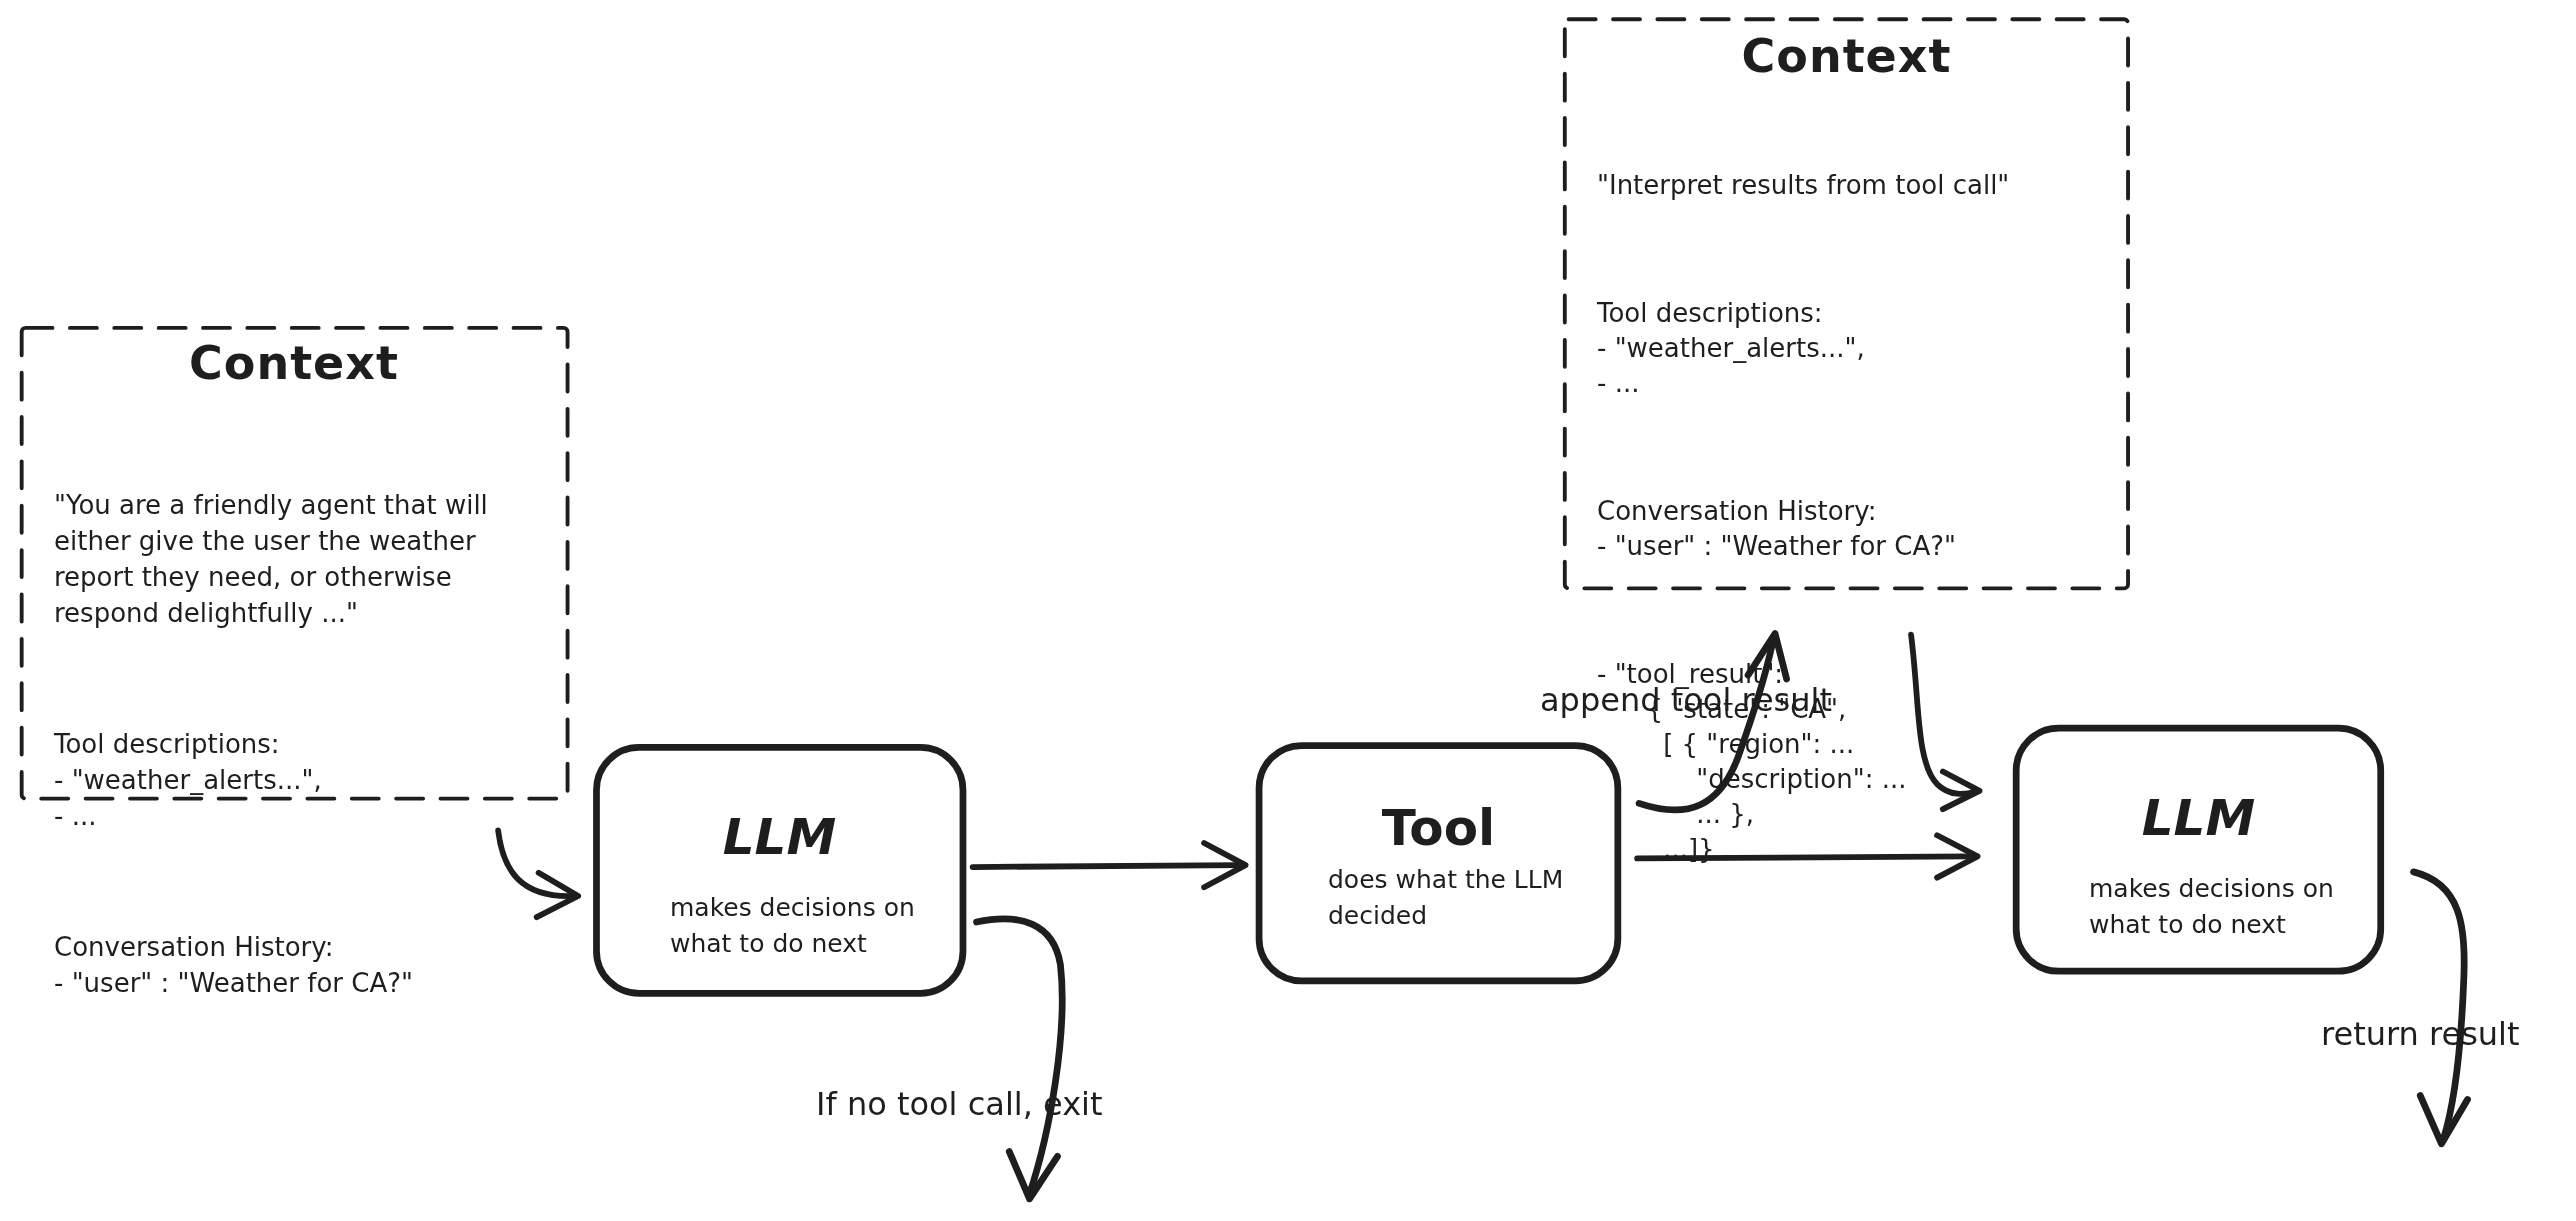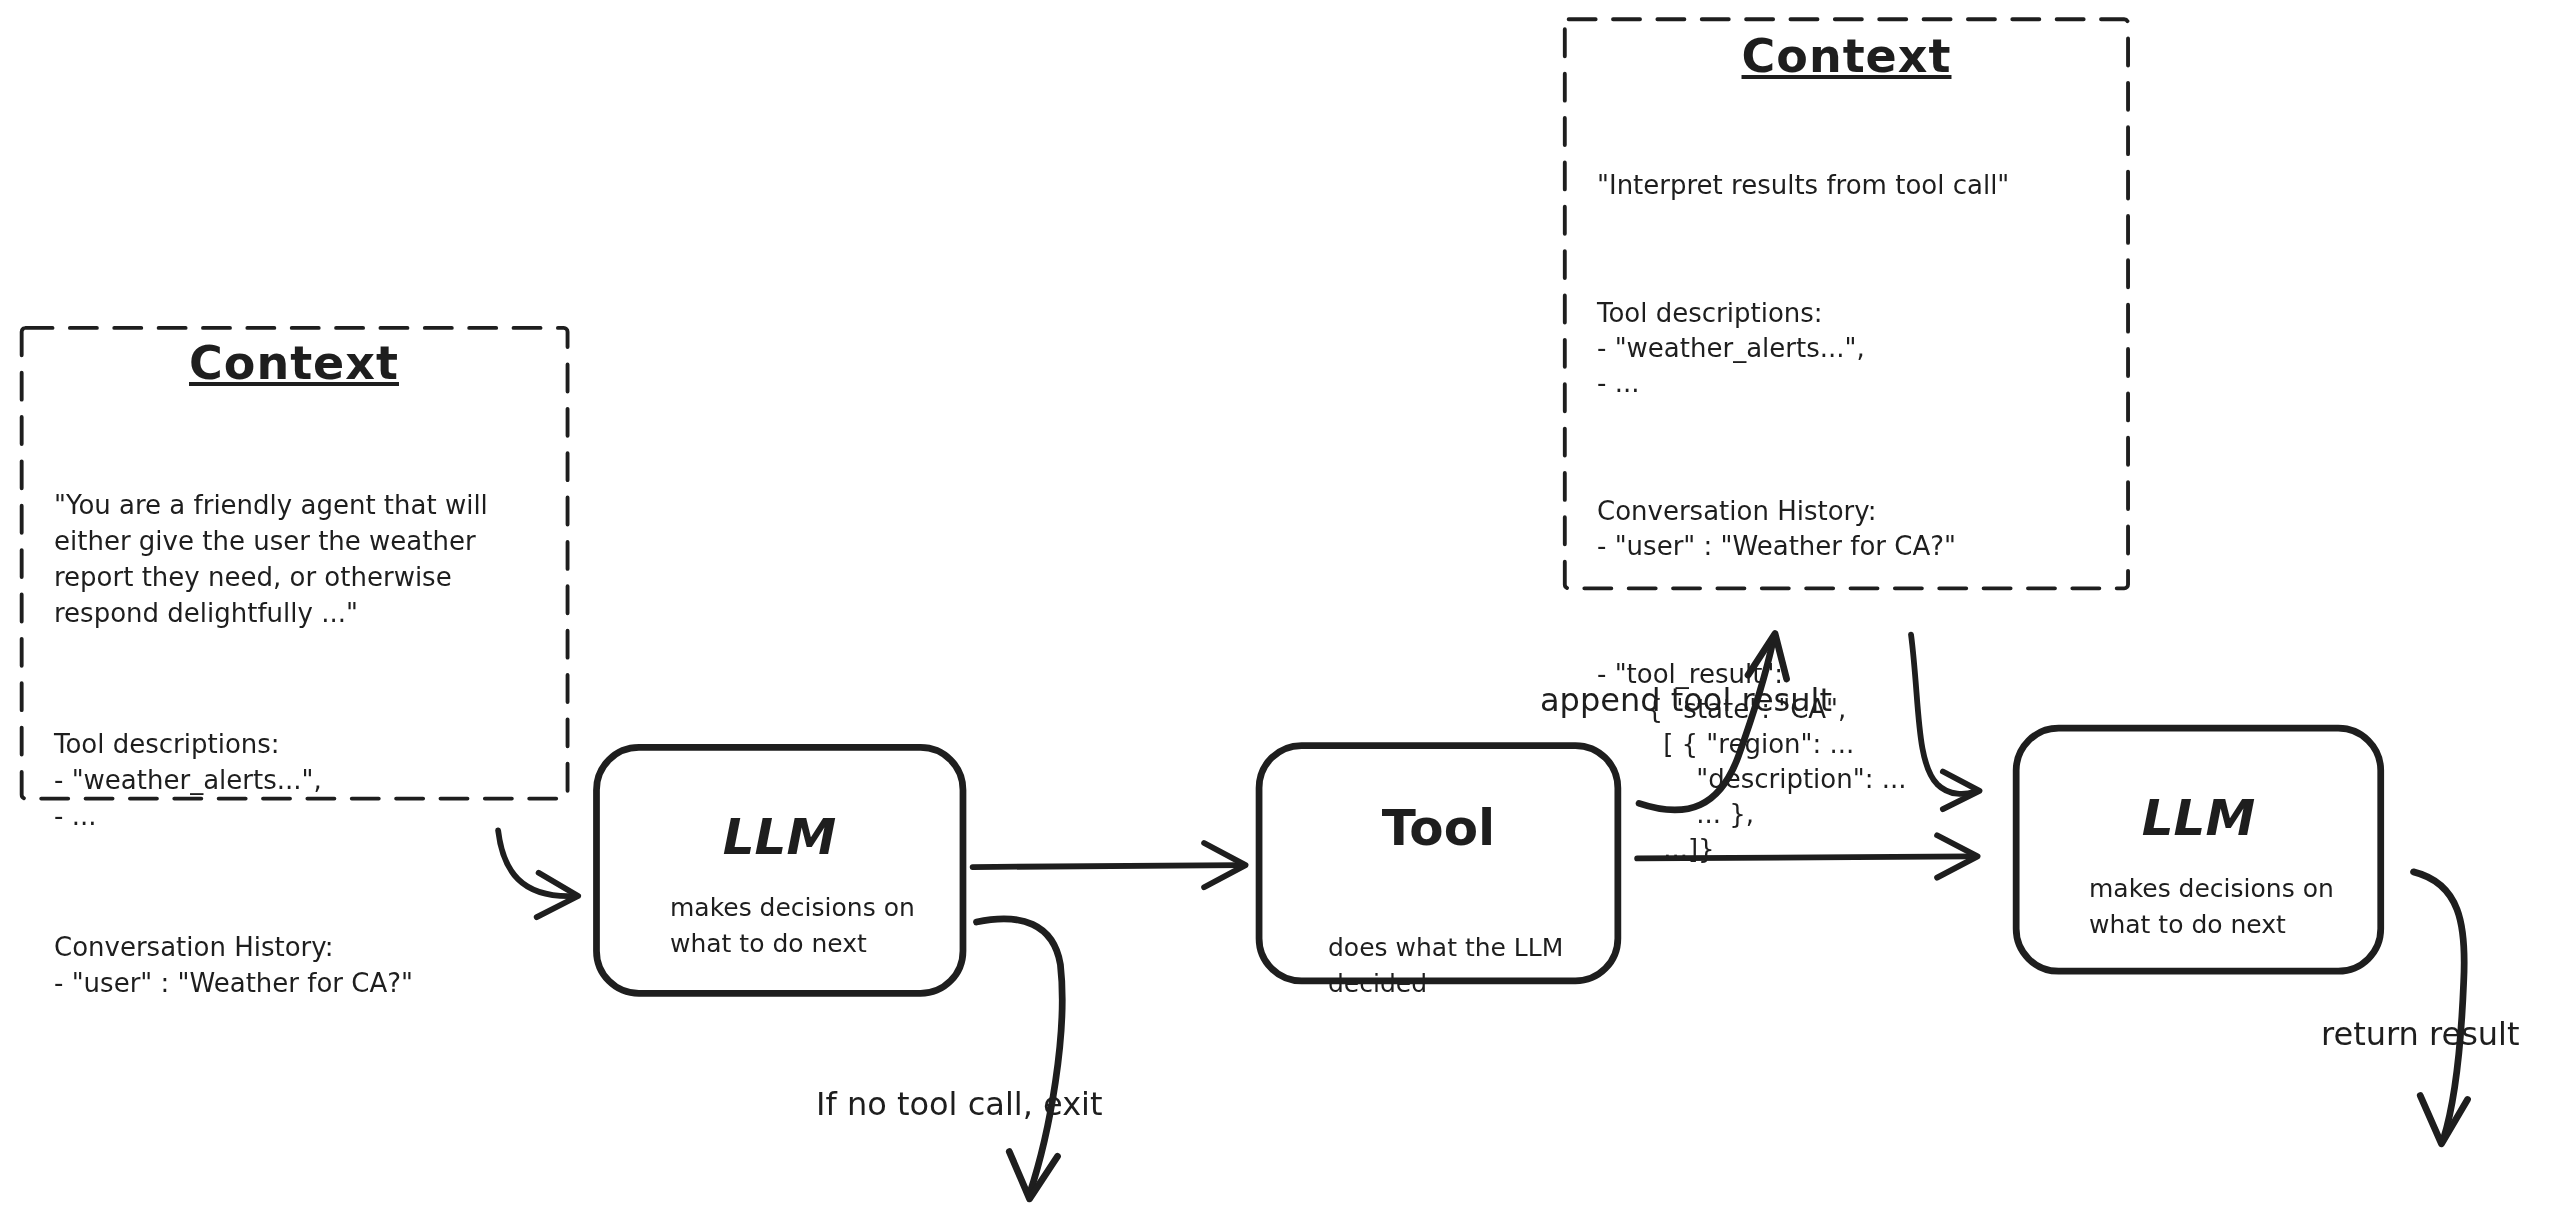--- a/index.html
+++ b/index.html
@@ -16,21 +16,20 @@
     position: absolute;
     left: 0; top: 0;
     width: 2576px; height: 1221px;
   }
   .txt { position: absolute; white-space: pre-wrap; }
   .ctx-title {
     font-size: 46px;
     font-weight: 700;
     letter-spacing: 1px;
     text-align: center;
-    text-decoration: underline;
   }
   .ctx-body { font-size: 26px; line-height: 36px; }
   .ctx-body-sm { font-size: 26px; line-height: 35px; }
   .para { margin: 0 0 23px 0; }
   .para:last-child { margin-bottom: 0; }
   .node-title {
     font-size: 50px;
     font-weight: 700;
     text-align: center;
   }
@@ -115,21 +114,21 @@
             "description": ...
             ... },
         ...]}</div>
   </div>
 
   <div class="txt node-title slant" style="left:596px; top:808px; width:367px;">LLM</div>
   <div class="txt node-desc" style="left:670px; top:890px;">makes decisions on
 what to do next</div>
 
   <div class="txt node-title" style="left:1259px; top:799px; width:359px;">Tool</div>
-  <div class="txt node-desc" style="left:1328px; top:930px;">does what the LLM
+  <div class="txt node-desc" style="left:1328px; top:862px;">does what the LLM
 decided</div>
 
   <div class="txt node-title slant" style="left:2016px; top:789px; width:365px;">LLM</div>
   <div class="txt node-desc" style="left:2089px; top:871px;">makes decisions on
 what to do next</div>
 
   <div class="txt edge-label" style="left:1540px; top:681px;">append tool result</div>
   <div class="txt edge-label" style="left:816px; top:1085px;">If no tool call, exit</div>
   <div class="txt edge-label" style="left:2321px; top:1015px;">return result</div>
 

